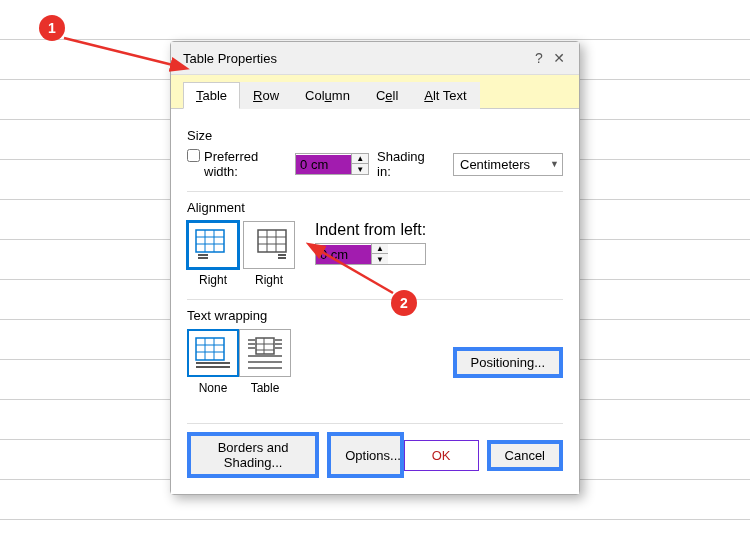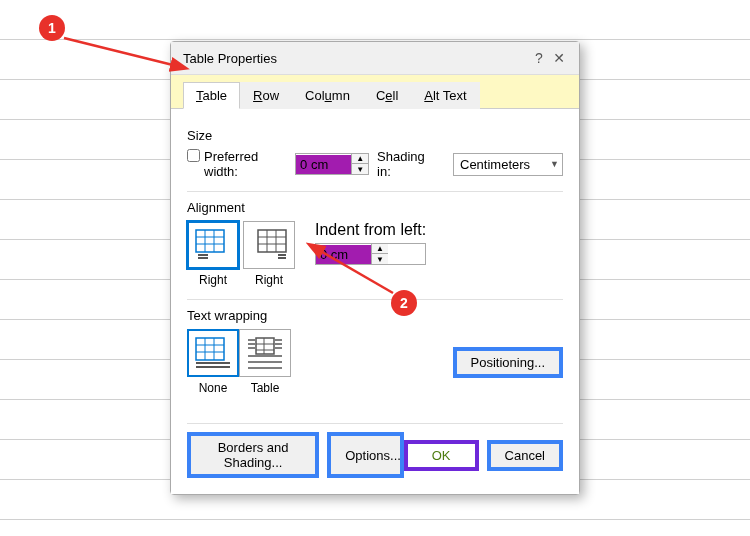--- a/index.html
+++ b/index.html
@@ -325,23 +325,23 @@
       border: 4px solid #3b82f6;
       background: #f0f0f0;
       padding: 4px 14px;
       font-size: 13px;
       cursor: pointer;
       font-family: inherit;
       min-width: 75px;
     }
 
     .dialog-btn.primary {
-      border: 4px solid #6d28d9;
-      background: white;
-      color: #4d7c0f;
+      border: 1px solid #6d28d9;
+      background: white;
+      color: #b91c1c;
     }
 
     
     .bottom-row {
       display: flex;
       justify-content: space-between;
       align-items: center;
       margin-top: 16px;
       padding-top: 8px;
       border-top: 1px solid #e0e0e0;

